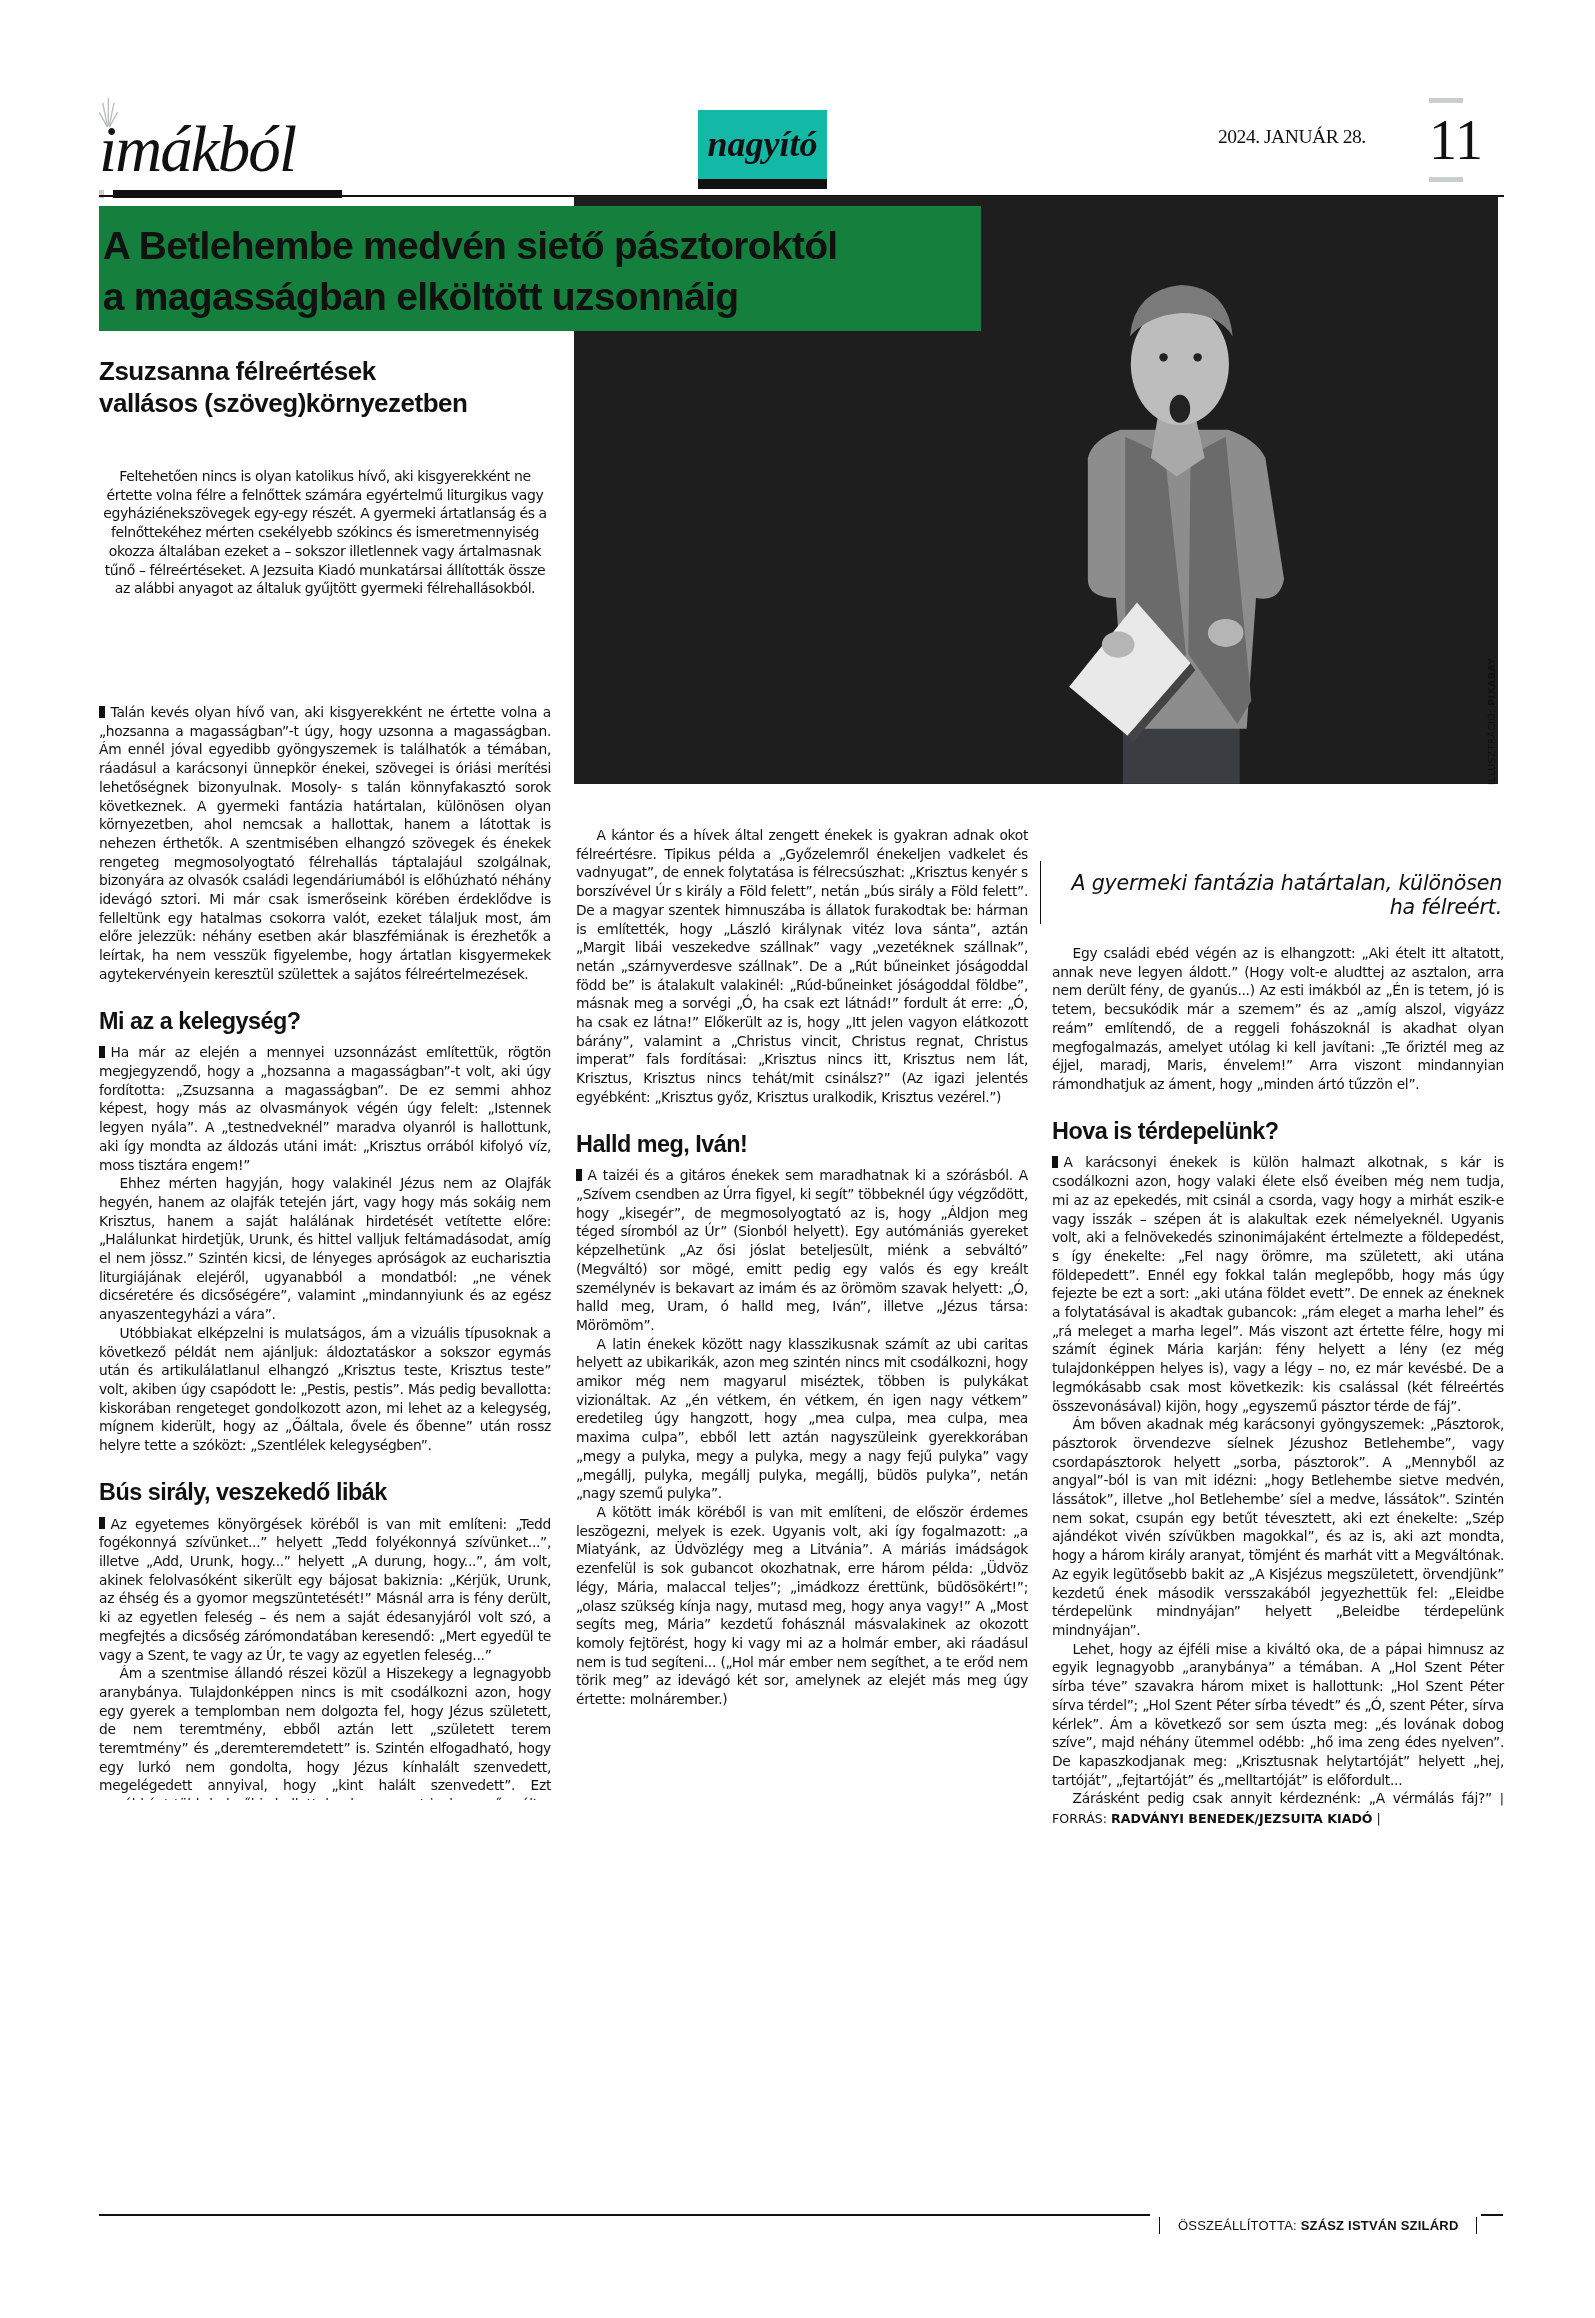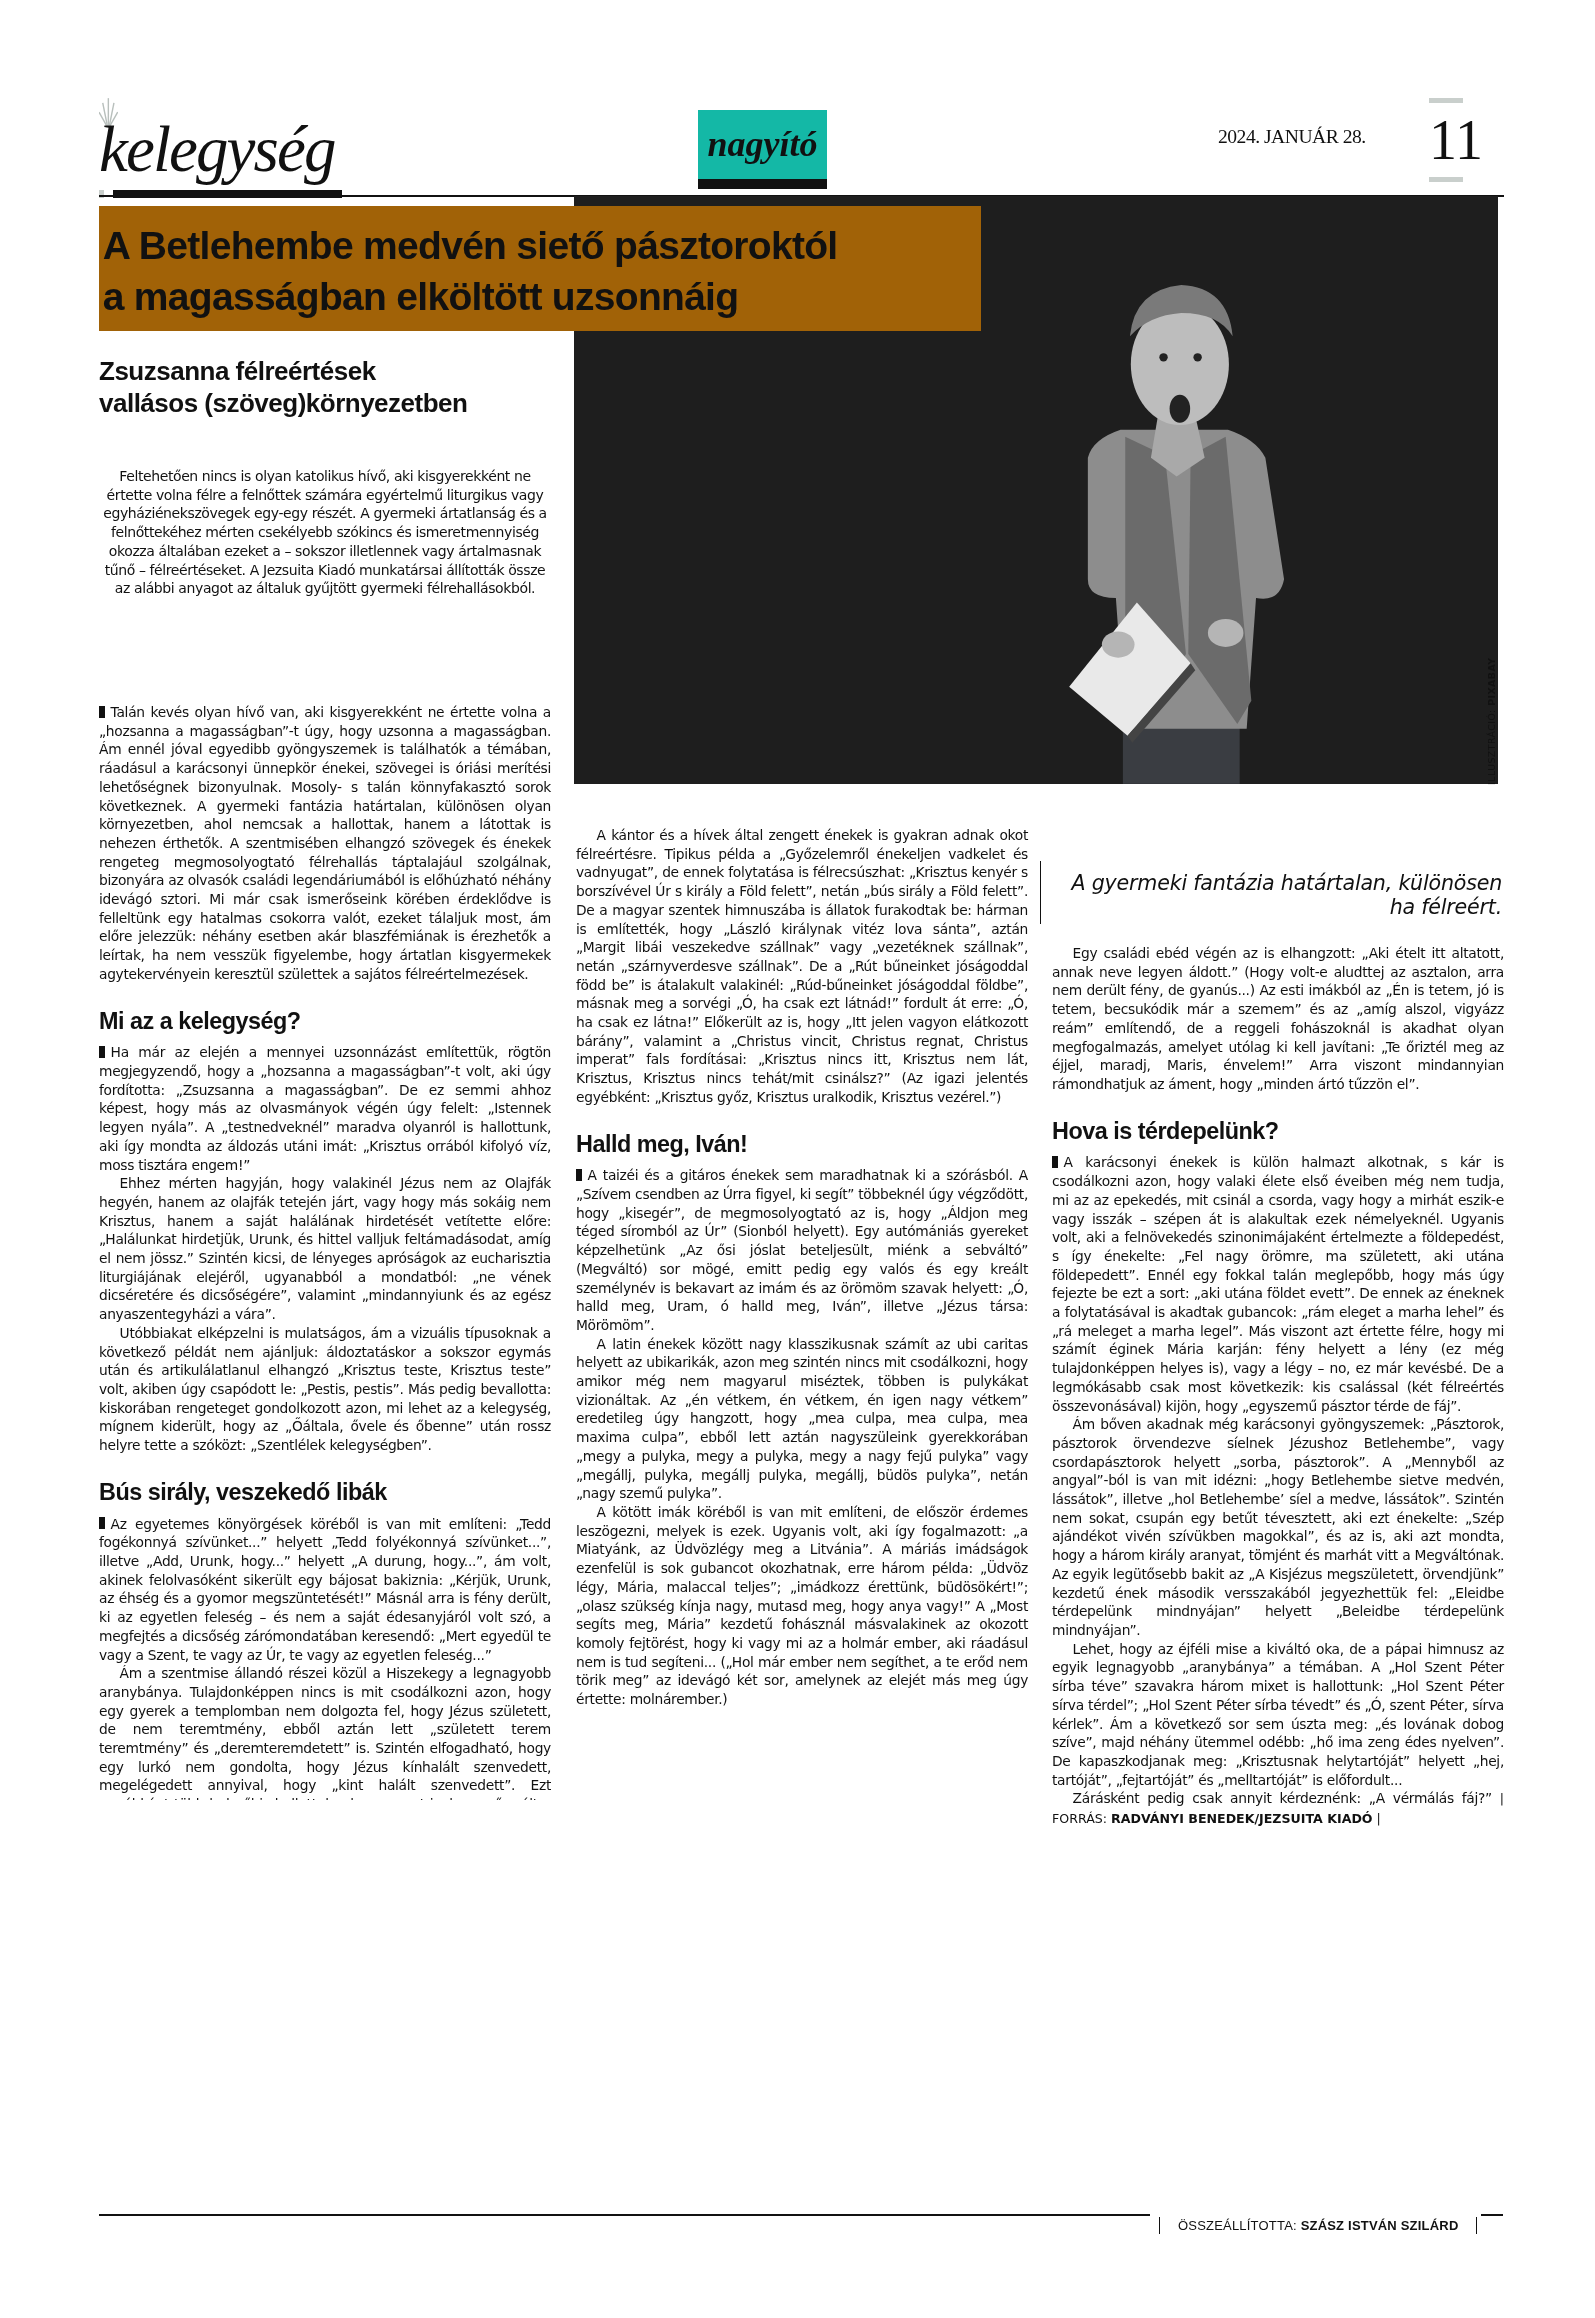--- a/index.html
+++ b/index.html
@@ -22,21 +22,21 @@
   .header-rule { position:absolute; left:99px; top:195px; width:1405px; height:1.9px; background:#111; }
 
   
   .photo { position:absolute; left:574px; top:196px; width:924px; height:588px; background:#1e1e1e; overflow:hidden; }
   .photo svg { position:absolute; left:0; top:0; }
   .photo-credit { position:absolute; left:1486px; top:654px; width:14px; height:131px; }
   .photo-credit .txt { position:absolute; left:0; top:0; transform-origin:0 0; transform:rotate(-90deg) translate(-131px, 0); white-space:nowrap; font-family:"DejaVu Sans", sans-serif; font-size:9.3px; letter-spacing:0.5px; }
   .photo-credit .txt b { font-weight:bold; }
 
   
-  .headline-box { position:absolute; left:99px; top:206px; width:869px; background:#a16207; padding:14px 9.3px 9.3px 3.7px; }
+  .headline-box { position:absolute; left:99px; top:206px; width:869px; background:#15803d; padding:14px 9.3px 9.3px 3.7px; }
   .headline-box .h1 { font-family:"Liberation Sans", sans-serif; font-weight:bold; font-size:39px; line-height:51px; letter-spacing:-0.7px; margin:0; }
   .subhead { position:absolute; left:99px; top:355px; width:449px; font-weight:bold; font-size:26px; line-height:32px; letter-spacing:-0.5px; }
 
   
   .col { position:absolute; font-family:"DejaVu Sans", sans-serif; font-size:13.8px; line-height:18.7px; text-align:justify; letter-spacing:-0.3px; }
   .col p { margin:0; text-indent:20.6px; }
   .col p.first { text-indent:0; }
   .col p.first::before { content:""; display:inline-block; width:6px; height:12px; background:#111; margin-right:5.6px; vertical-align:-0.9px; }
   .col h2 { font-family:"Liberation Sans", sans-serif; font-weight:bold; font-size:23.4px; line-height:28px; margin:23.4px 0 8.4px 0; letter-spacing:-0.5px; }
   .lead { position:absolute; left:99px; top:467px; width:452px; font-family:"DejaVu Sans", sans-serif; font-weight:normal; font-size:14px; line-height:18.7px; letter-spacing:-0.4px; text-align:center; }
@@ -60,21 +60,21 @@
 <div class="masthead">
   <svg class="spark" viewBox="0 0 40 70">
     <g stroke="#b8bfbc" stroke-width="3">
       <line x1="20" y1="0" x2="20" y2="60"></line>
         <line x1="8" y1="10" x2="18" y2="60"></line>
         <line x1="32" y1="10" x2="22" y2="60"></line>
       <line x1="0" y1="30" x2="18" y2="62"></line>
         <line x1="40" y1="30" x2="22" y2="62"></line>
     </g>
   </svg>
-  <div class="logo">kelegység</div>
+  <div class="logo">imákból</div>
   <div class="rule-gray"></div>
   <div class="rule"></div>
 </div>
 <div class="section-tab">
   <div class="lbl">nagyító</div>
   <div class="bar"></div>
 </div>
 <div class="date">2024. JANUÁR 28.</div>
 <div class="pagenum">
   <div class="top"></div>

